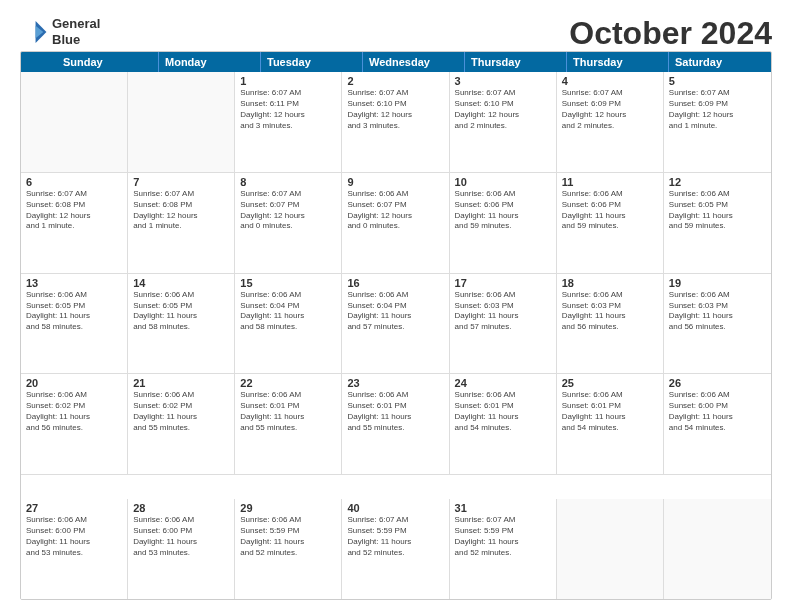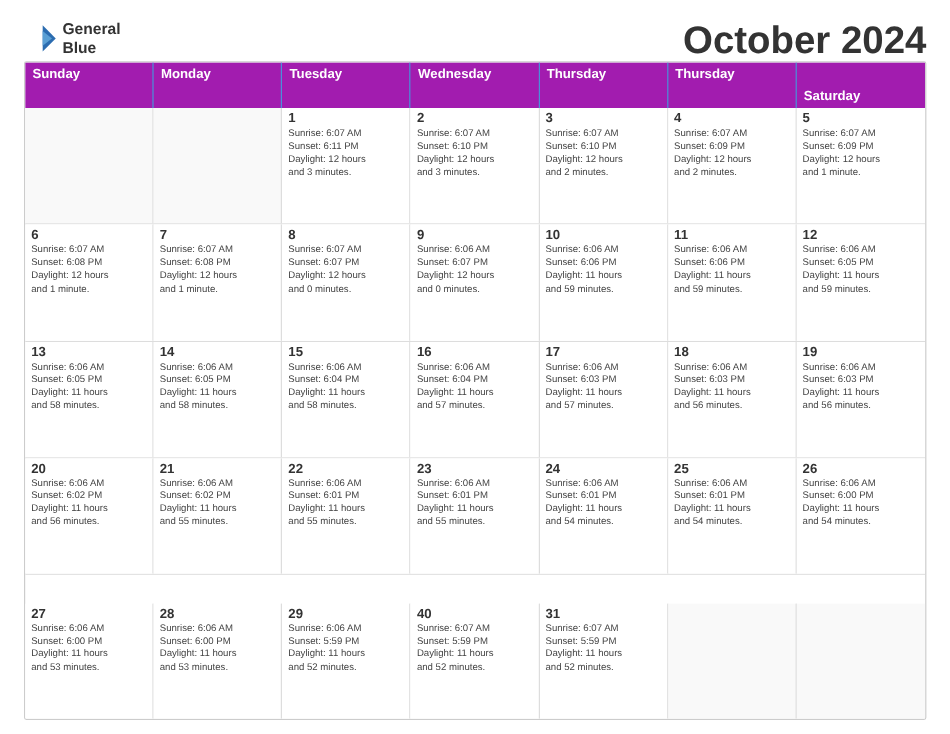--- a/index.html
+++ b/index.html
@@ -54,31 +54,32 @@
       flex: 1;
       display: flex;
       flex-direction: column;
       border: 1px solid #ccc;
       border-radius: 2px;
       overflow: hidden;
     }
     .cal-header {
       display: grid;
       grid-template-columns: repeat(7, 1fr);
-      background: #a21caf;
+      background: #0369a1;
+      padding-left: 36px;
     }
     .cal-header-cell {
       color: #fff;
       font-size: 11px;
       font-weight: bold;
       padding: 4px 6px;
       text-align: left;
       border-right: 1px solid #4a90d9;
     }
-    .cal-header-cell:last-child { border-right: none; margin-top: 18px; }
+    .cal-header-cell:last-child { border-right: none; }
     .cal-body {
       flex: 1;
       display: flex;
       flex-direction: column;
     }
     .cal-row {
       display: grid;
       grid-template-columns: repeat(7, 1fr);
       flex: 1;
       border-bottom: 1px solid #ddd;

